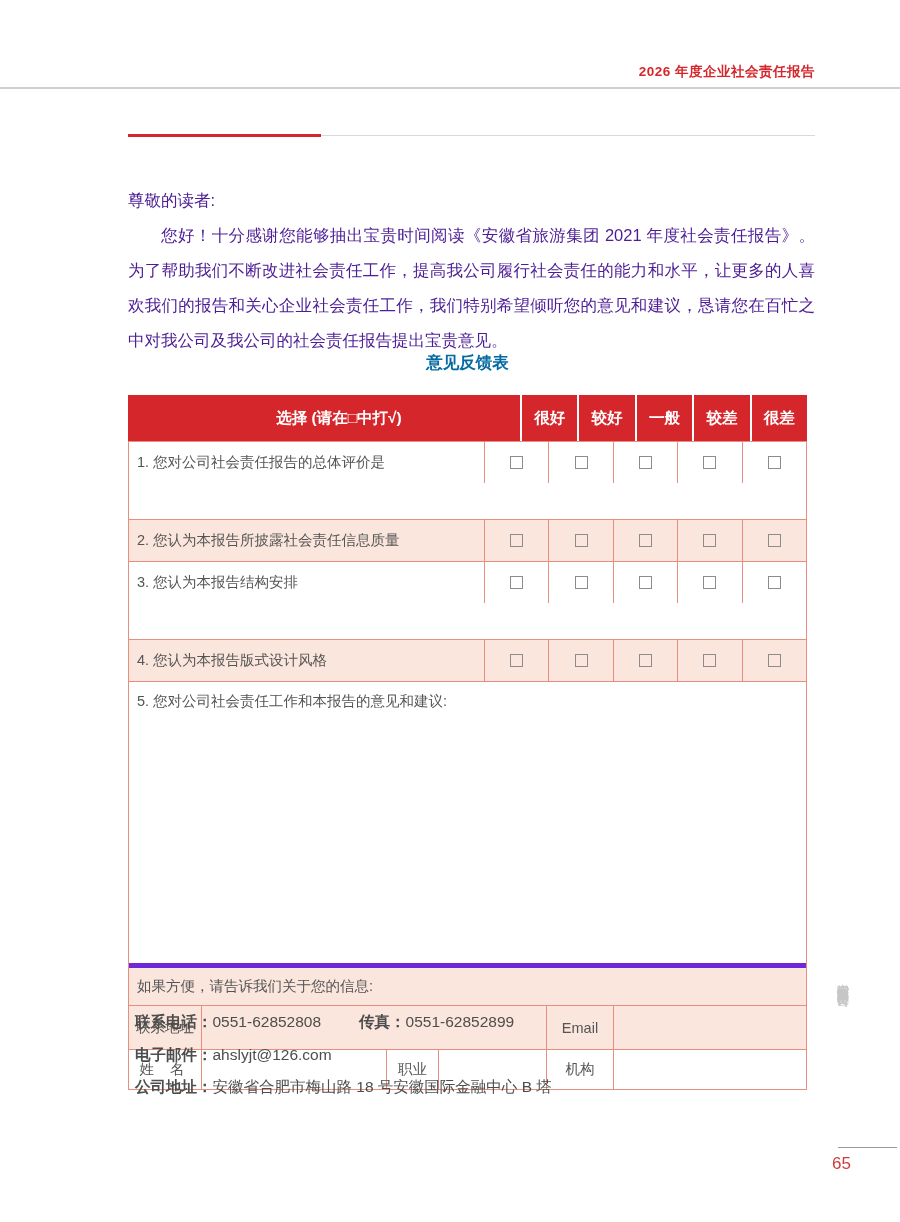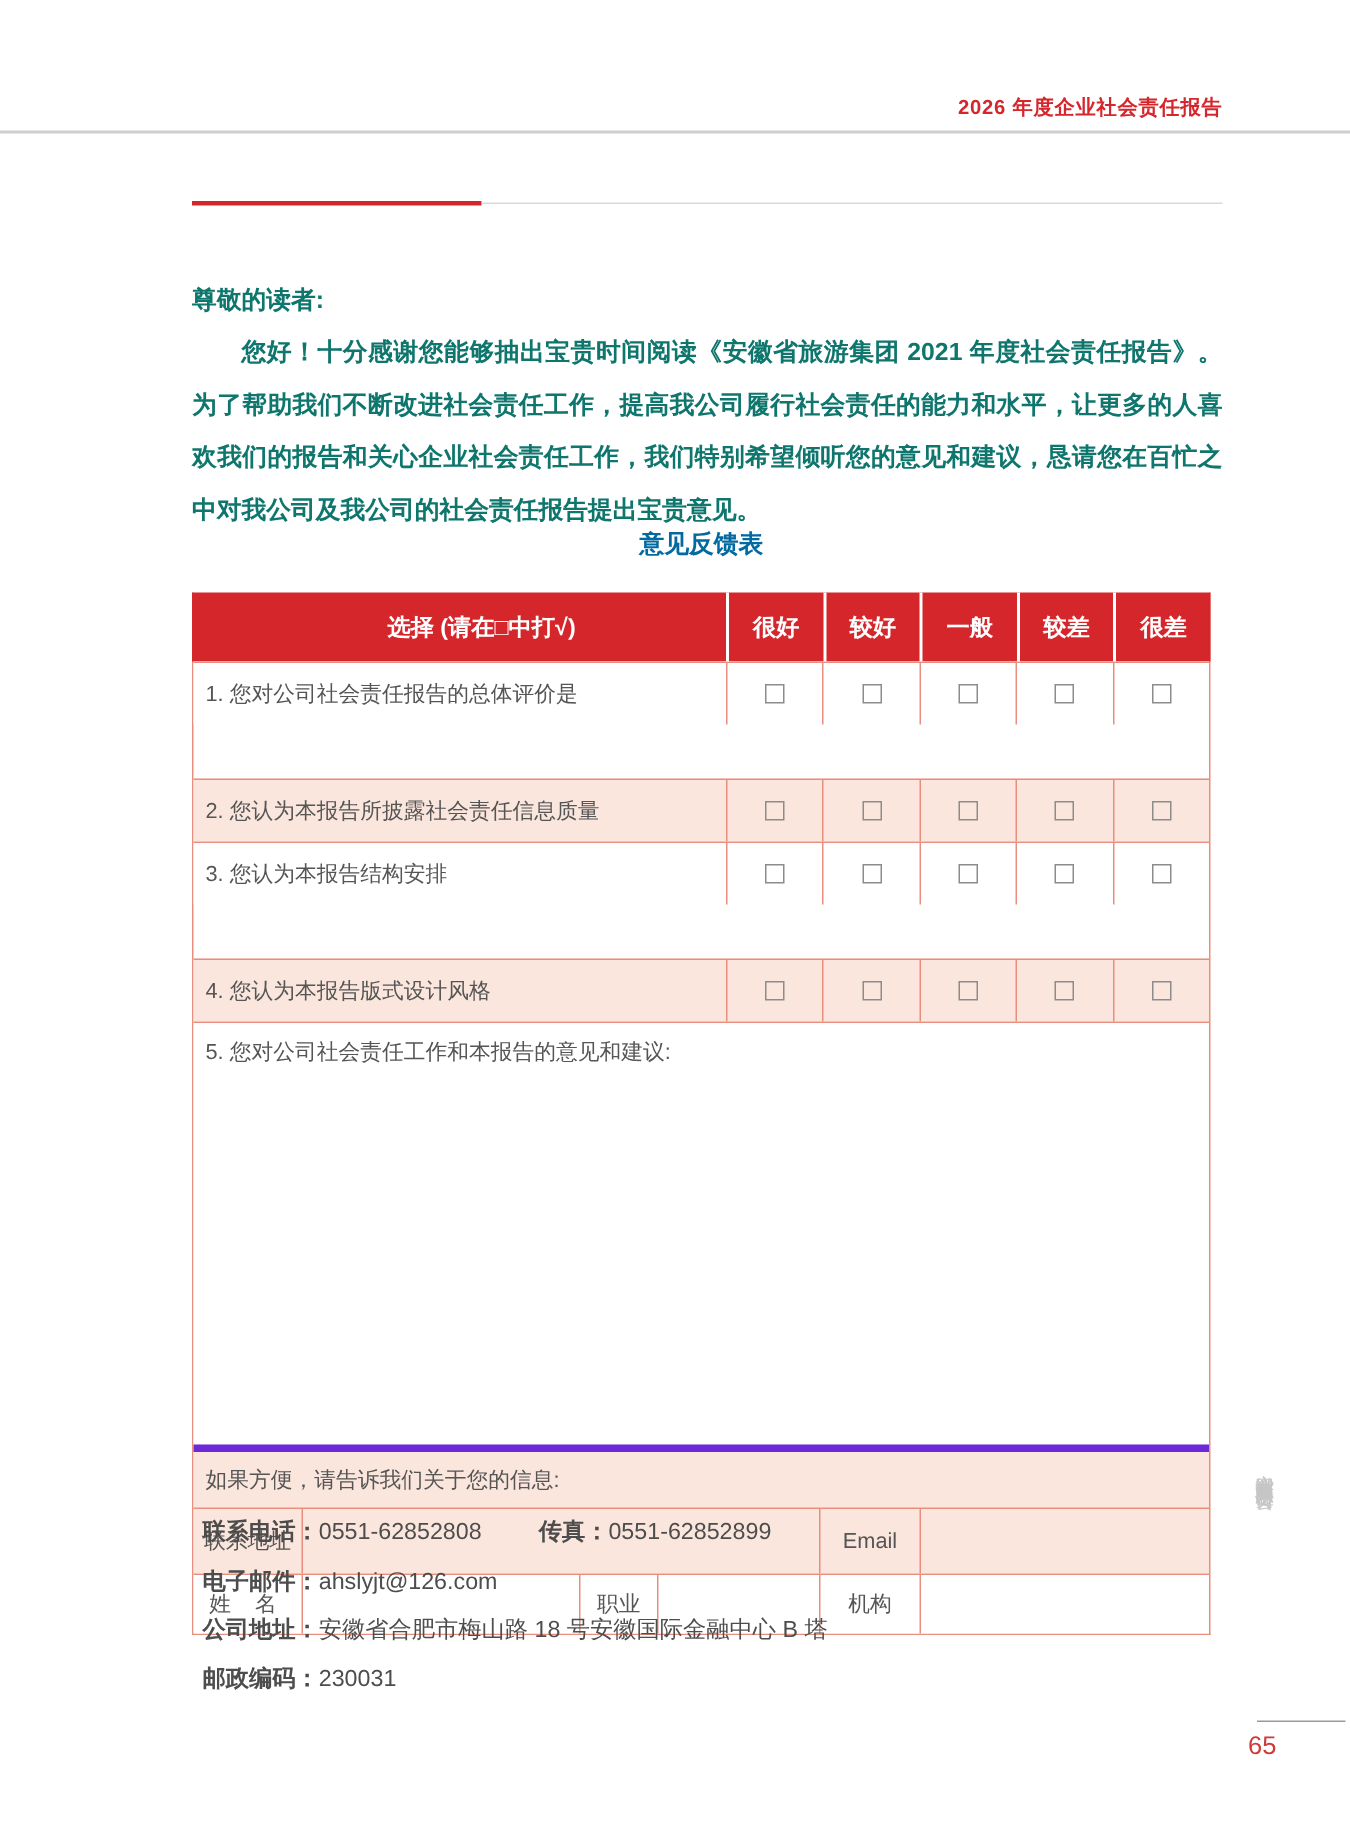--- a/index.html
+++ b/index.html
@@ -12,30 +12,30 @@
   .page-rule { position:absolute; top:87px; left:0; width:900px; height:2px; background:#cfcfcf; }
 
   
   .section { position:absolute; left:128px; top:126px; width:687px; }
   .section h1 { color:#d5262c; font-size:23px; font-weight:bold; letter-spacing:1px; }
   .heading-rule { display:flex; align-items:center; margin-top:8px; }
   .heading-rule .red-seg { width:193px; height:3px; background:#d5262c; }
   .heading-rule .gray-seg { flex:1; height:1px; background:#d9d9d9; }
 
   
-  .intro { position:absolute; left:128px; top:183px; width:687px; color:#0f766e; font-size:16.5px; line-height:35px; text-align:justify;font-weight:bold; }
+  .intro { position:absolute; left:128px; top:183px; width:687px; color:#4c1d95; font-size:16.5px; line-height:35px; text-align:justify; }
   .intro .para { text-indent:2em; }
 
   
   .table-title { position:absolute; left:128px; top:352px; width:679px; text-align:center; color:#0369a1; font-size:16.5px; font-weight:bold; }
 
   
   .ftable { position:absolute; left:128px; top:395px; width:679px; border:1px solid #e78e7e; border-top:none; color:#555555; font-size:14.5px; }
   .thead { display:flex; height:46px; background:#d5262c; color:#ffffff; font-size:15.5px; font-weight:bold; margin:0 -1px; }
-  .thead .col-q { width:356px; display:flex; align-items:center; justify-content:center;padding-left:30px; }
+  .thead .col-q { width:392px; display:flex; align-items:center; justify-content:center;padding-left:30px; }
   .thead .col-r { flex:1; display:flex; align-items:center; justify-content:center; border-left:2px solid #ffffff; }
   .trow { display:flex; height:42px; border-top:1px solid #e78e7e; background:#ffffff; }
   .trow:first-of-type { border-top:none; }
   .trow.pink { background:#fbe6dd;margin-top:36px; }
   .trow .col-q { width:355px; display:flex; align-items:center; padding-left:8px; }
   .trow .col-r { flex:1; display:flex; align-items:center; justify-content:center; border-left:1px solid #e78e7e; }
   .checkbox { width:13px; height:13px; border:1px solid #8c8c8c; background:transparent; }
   .comment-row { height:282px; border-top:1px solid #e78e7e; padding:10px 8px; background:#ffffff; }
   .info-row { height:42px; border-top:5px solid #6d28d9; background:#fbe6dd; display:flex; align-items:center; padding-left:8px; }
   .fields-row { display:flex; height:40px; border-top:1px solid #e78e7e; background:#ffffff; }
@@ -195,22 +195,19 @@
   <div class="contact">
     <div>
       <span class="lbl">联系电话：</span><span>0551-62852808</span><span class="fax-group"><span class="lbl">传真：</span><span>0551-62852899</span></span>
     </div>
     <div>
       <span class="lbl">电子邮件：</span><span>ahslyjt@126.com</span>
     </div>
     <div>
       <span class="lbl">公司地址：</span><span>安徽省合肥市梅山路 18 号安徽国际金融中心 B 塔</span>
     </div>
-    <div>
-      <span class="lbl">邮政编码：</span><span>230031</span>
-    </div>
   </div>
 
   <div class="company-vertical">安徽省旅游集团有限责任公司</div>
   <div class="footer-rule"></div>
   <div class="page-number">65</div>
 
 </div>
 
 </body></html>

